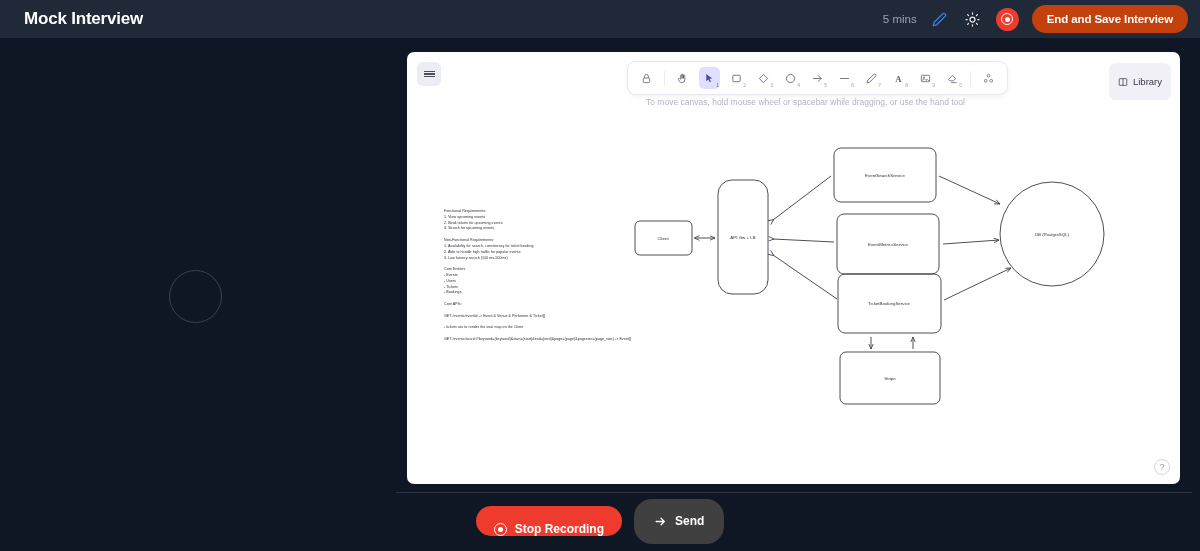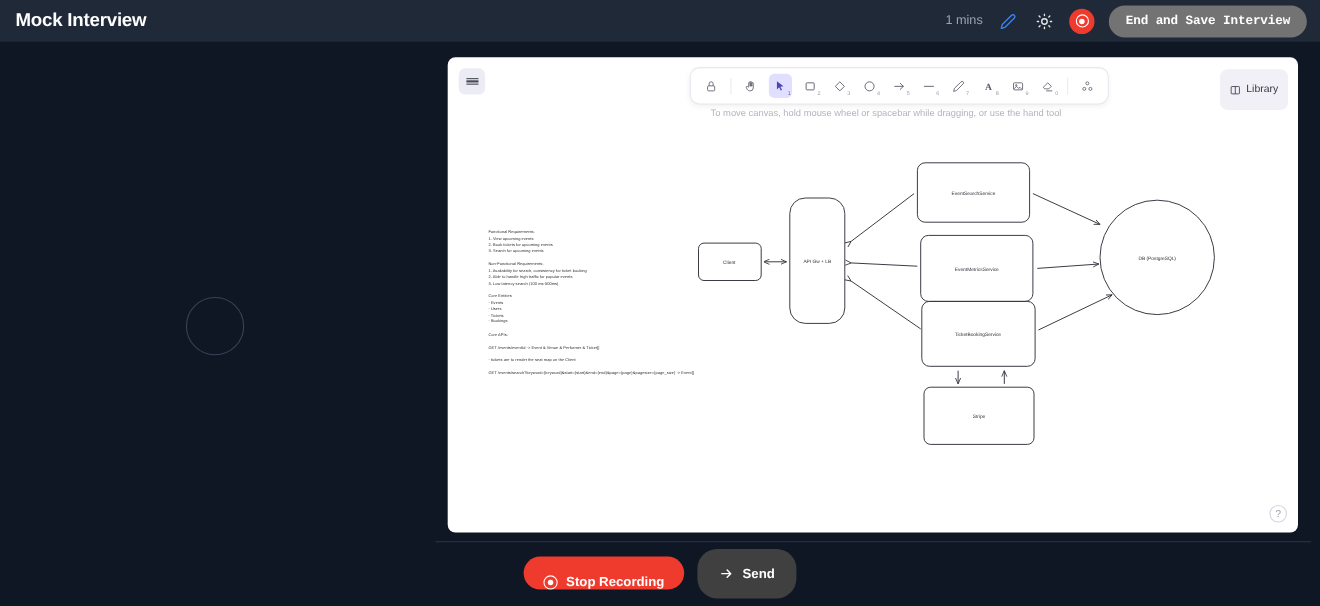--- a/index.html
+++ b/index.html
@@ -8,21 +8,21 @@
     background: #111827;
     font-family: "Liberation Sans", sans-serif;
     overflow: hidden;
   }
   .app { position: relative; width: 1200px; height: 551px; background: #0f1624; }
 
   
   .header {
     position: absolute; top: 0; left: 0; width: 1200px; height: 38px;
     background: #1f2937; display: flex; align-items: center;
-    padding: 0 12px 0 14px;
+    padding: 0 12px 0 24px;
   }
   .header-title {
     color: #ffffff; font-size: 17px; font-weight: bold; letter-spacing: -0.2px;
   }
   .header-right { margin-left: auto; display: flex; align-items: center; gap: 13px; }
   .timer { color: #9ca3af; font-size: 11.5px; }
   .icon-btn {
     width: 20px; height: 20px; display: flex; align-items: center;
     justify-content: center; cursor: pointer; background: none; border: none;
   }
@@ -32,23 +32,23 @@
   }
   .rec-dot .ring {
     width: 12px; height: 12px; border-radius: 50%;
     border: 1.6px solid #ffffff; display: flex;
     align-items: center; justify-content: center;
   }
   .rec-dot .ring i {
     width: 5px; height: 5px; border-radius: 50%; background: #ffffff; display: block;
   }
   .end-btn {
-    background: #737373; color: #fff; border: none; border-radius: 16px;
+    background: #c2410c; color: #fff; border: none; border-radius: 16px;
     font-size: 11.5px; font-weight: bold; padding: 8px 15px; cursor: pointer;
-    font-family: Liberation Mono, monospace; letter-spacing: -0.1px;
+    font-family: Liberation Sans, sans-serif; letter-spacing: -0.1px;
   }
 
   
   .canvas-panel {
     position: absolute; left: 407px; top: 52px;
     width: 773px; height: 432px;
     background: #ffffff; border-radius: 7px;
     overflow: hidden;
   }
   .panel-underline {
@@ -147,21 +147,21 @@
   }
 </style>
 </head>
 <body>
 
 <div class="app">
 
   <div class="header">
     <div class="header-title">Mock Interview</div>
     <div class="header-right">
-      <div class="timer">1 mins</div>
+      <div class="timer">5 mins</div>
 
       <div class="icon-btn">
         <svg width="15" height="15" viewBox="0 0 24 24" fill="none" stroke="#3b82f6" stroke-width="2" stroke-linecap="round" stroke-linejoin="round">
           <path d="M17 3a2.8 2.8 0 1 1 4 4L7.5 20.5 2 22l1.5-5.5L17 3z"></path>
         </svg>
       </div>
 
       <div class="icon-btn">
         <svg width="15" height="15" viewBox="0 0 24 24" fill="none" stroke="#e5e7eb" stroke-width="2" stroke-linecap="round">
           <circle cx="12" cy="12" r="4"></circle>

